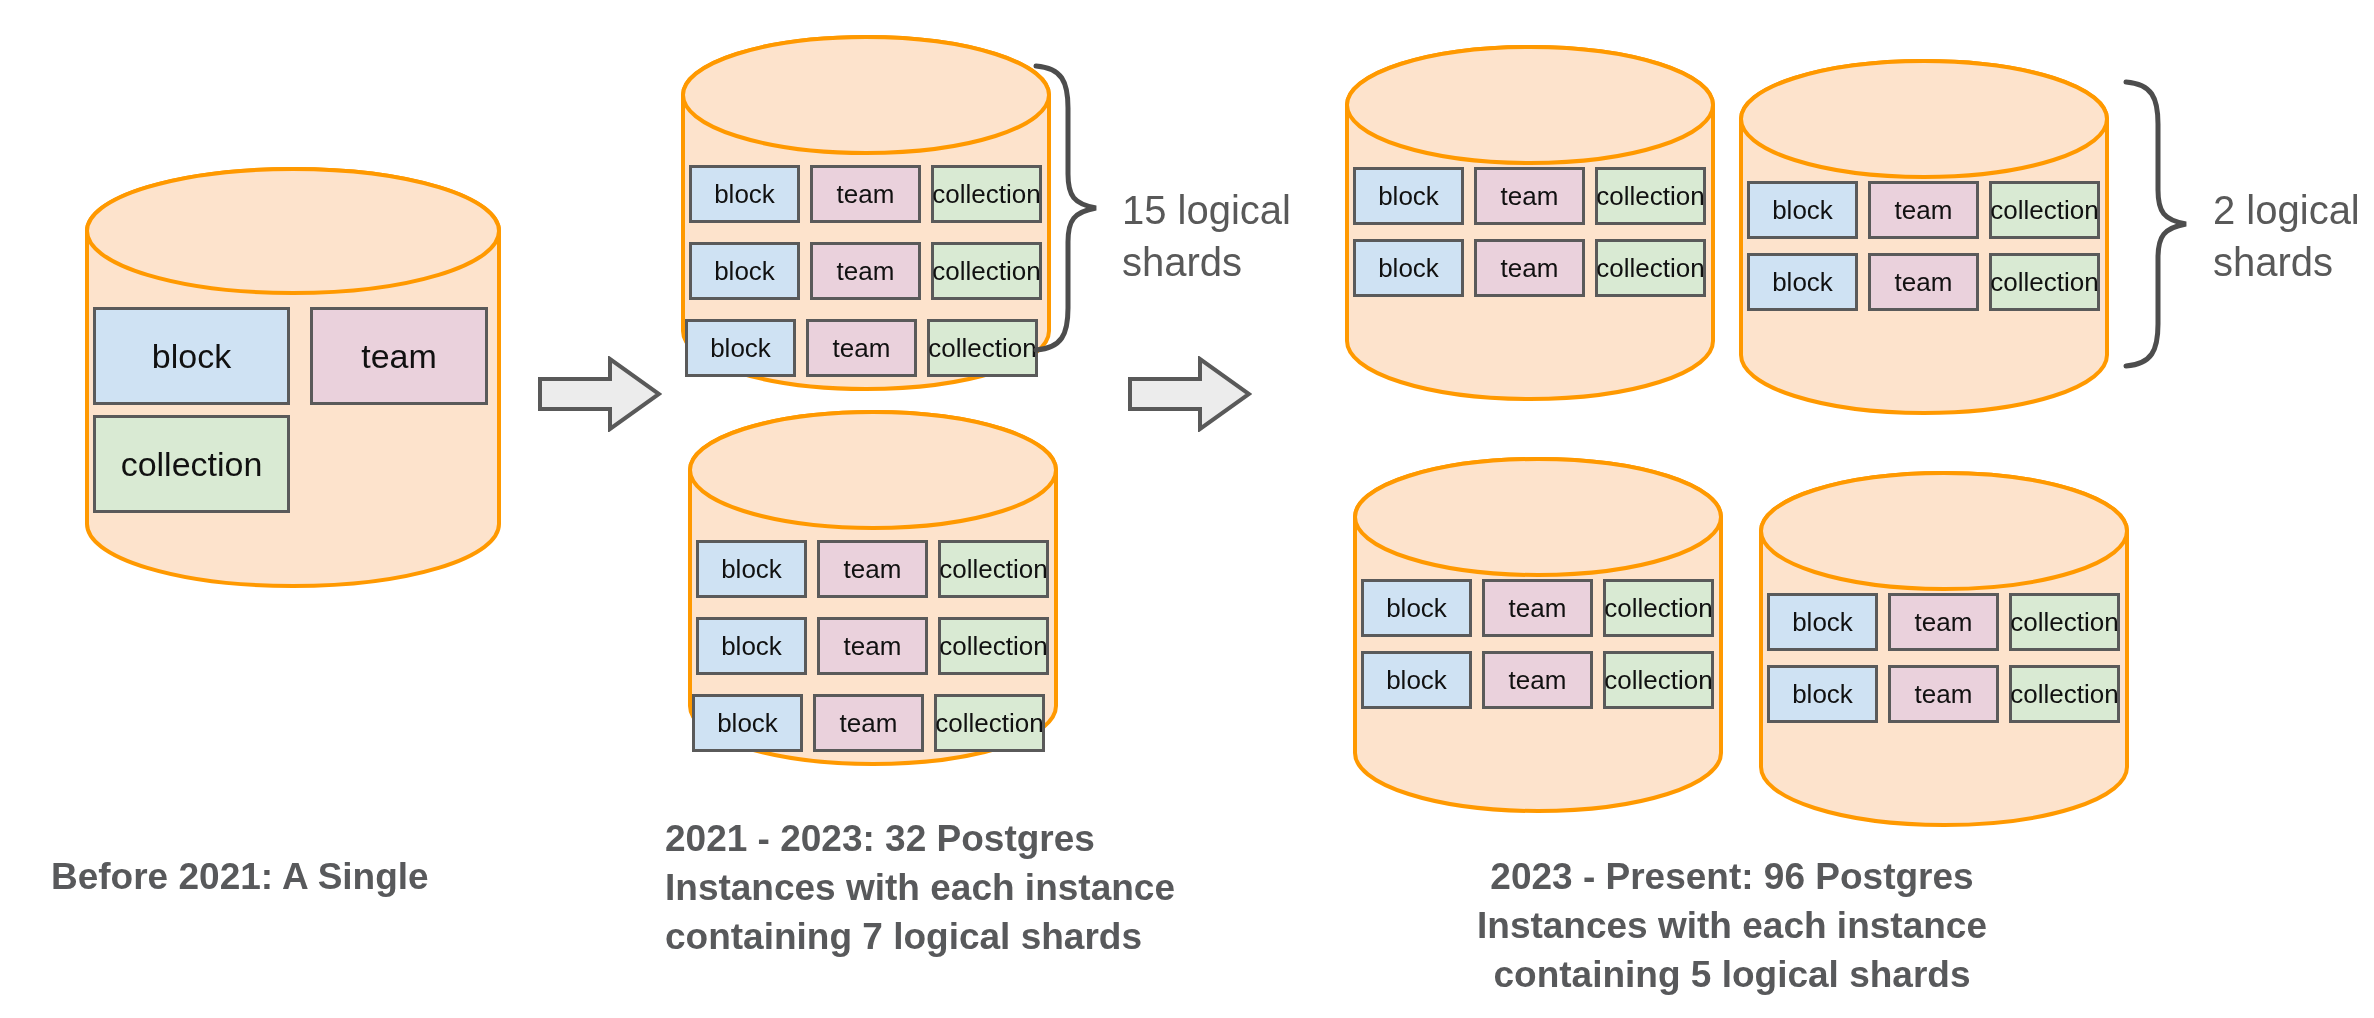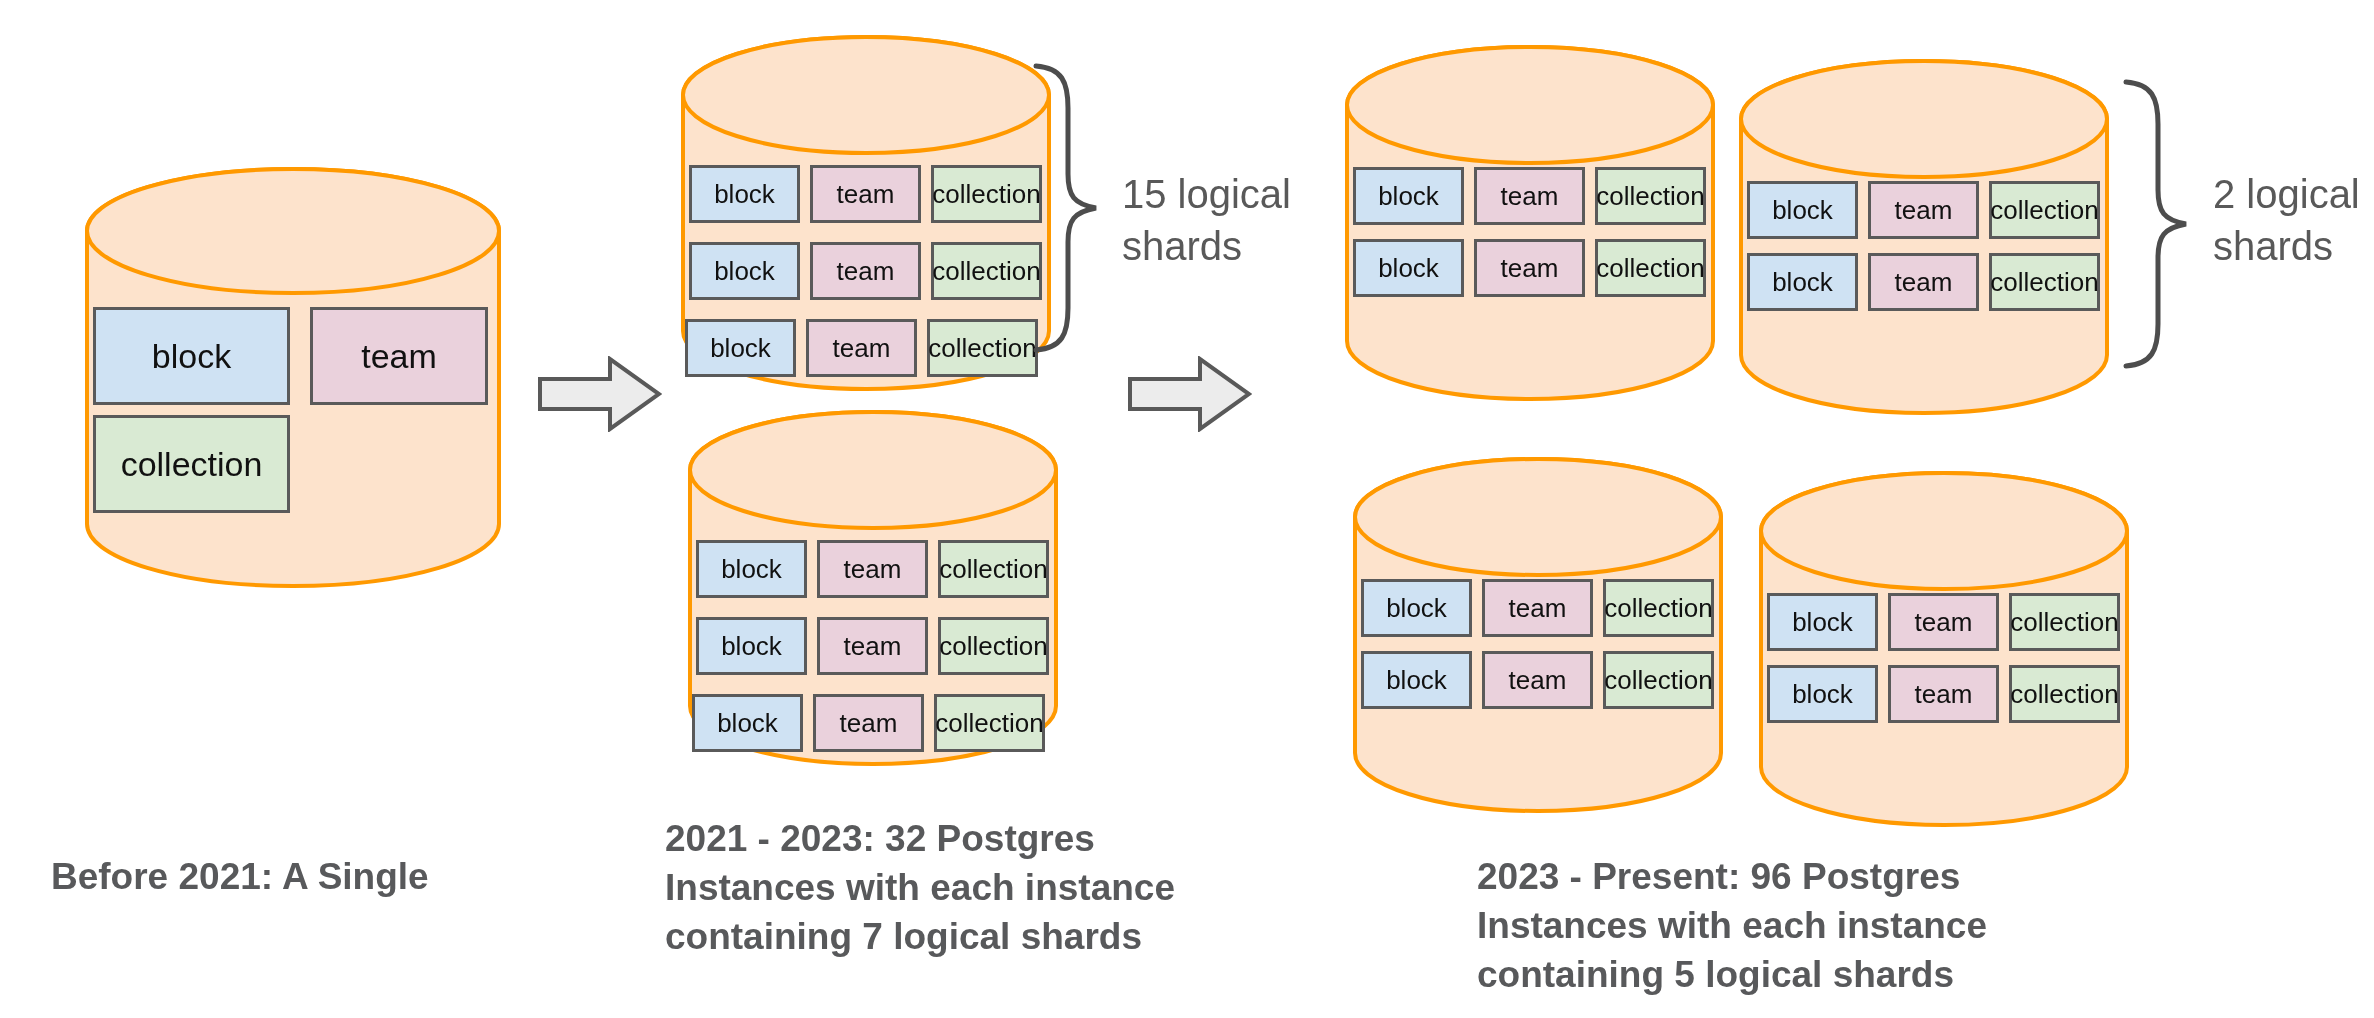--- a/index.html
+++ b/index.html
@@ -43,20 +43,21 @@
   .box.big.team{width:178px;}
   .arrow{position:absolute;width:124px;height:76px;}
   .arrow polygon{fill:var(--arrow-fill);stroke:var(--arrow-stroke);stroke-width:4;}
   .brace{position:absolute;}
   .brace path{fill:none;stroke:var(--brace-stroke);stroke-width:5;stroke-linecap:round;}
   .brace-label{
     position:absolute;
     font-size:40px;line-height:52px;
     color:var(--annotation-text);
     white-space:nowrap;
+    margin-top:16px;
   }
   .caption{
     position:absolute;
     font-size:37px;line-height:49px;font-weight:bold;
     color:var(--caption-text);
     white-space:nowrap;
     margin-left:9px;
   }
 </style>
 </head>
@@ -217,19 +218,19 @@
   </div>
 
   <svg class="brace" style="left:2122px;top:78px;width:84px;height:292px;" viewBox="0 0 84 292">
     <path d="M 4,4 C 30,6 36,20 36,46 L 36,112 C 36,134 42,142 64,146 C 42,150 36,158 36,180 L 36,246 C 36,272 30,286 4,288"></path>
   </svg>
   <div class="brace-label" style="left:2213px;top:168px;">
     <div>2 logical</div>
     <div>shards</div>
   </div>
 
-  <div class="caption" style="left:1468px;top:852px;">
+  <div class="caption" style="left:1468px;top:852px;text-align:center;">
     <div>2023 - Present: 96 Postgres</div>
     <div>Instances with each instance</div>
     <div>containing 5 logical shards</div>
   </div>
 
 </div>
 
 </body></html>

